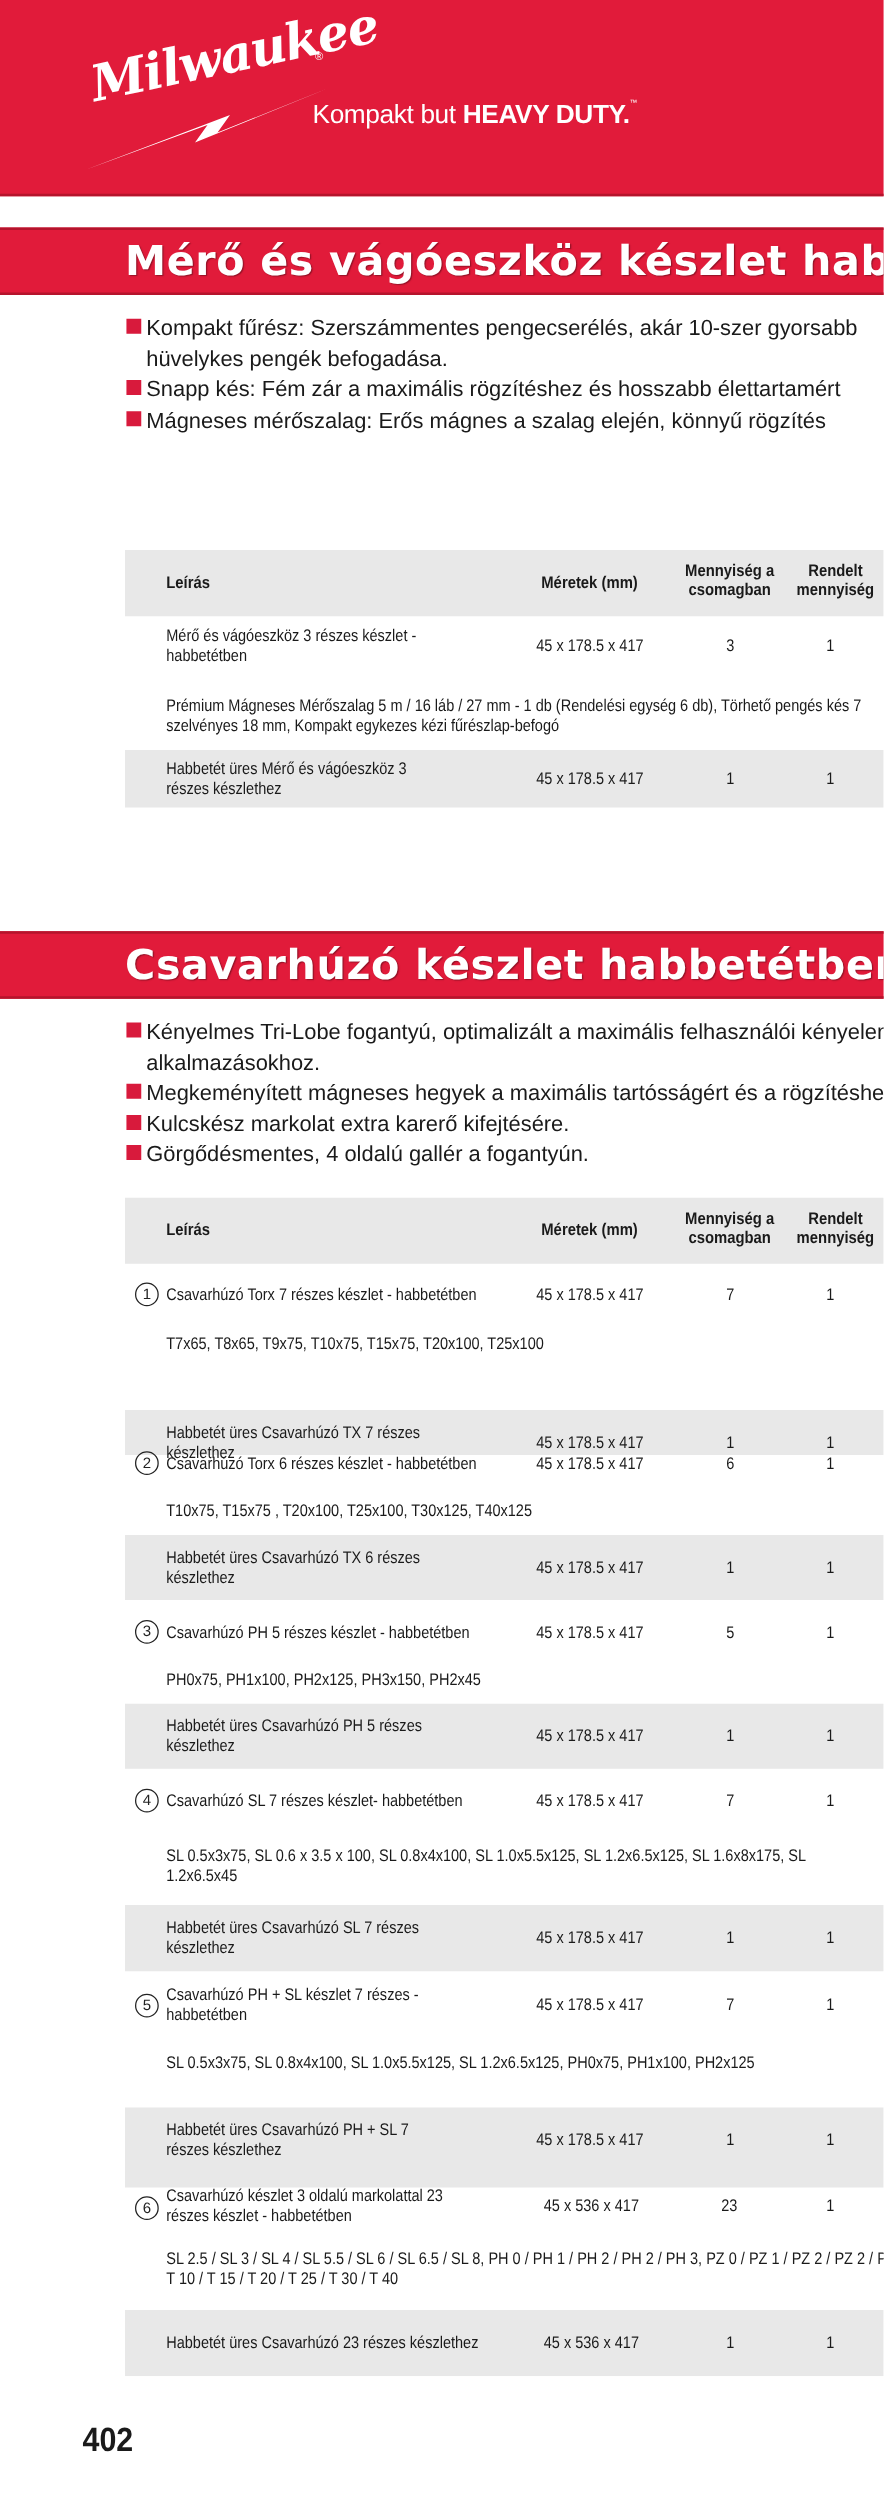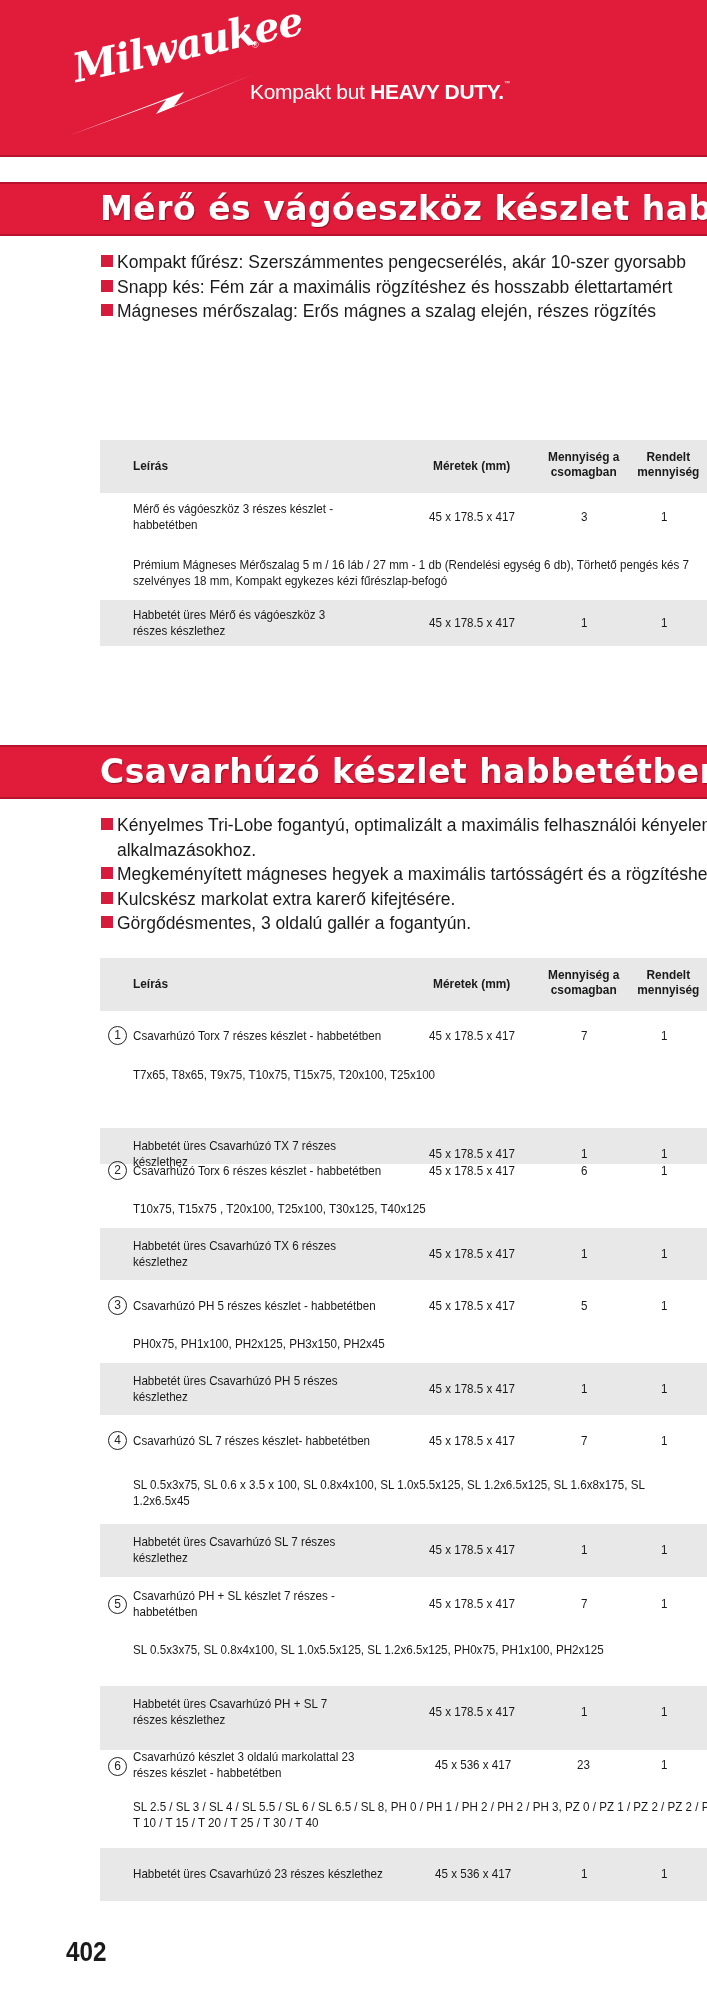--- a/index.html
+++ b/index.html
@@ -96,22 +96,23 @@
     <span>Kompakt but </span><b>HEAVY DUTY.</b><sup>™</sup>
   </div>
 </div>
 
 <div class="section-band" style="top:182px;">
   <div class="section-title">Mérő és vágóeszköz készlet habbetétben</div>
 </div>
 
 <div class="bullets" style="top:250px;">
   <div class="bullet"><span class="sq"></span><span>Kompakt fűrész: Szerszámmentes pengecserélés, akár 10-szer gyorsabb</span></div>
+  <div class="bullet"><span>hüvelykes pengék befogadása.</span></div>
   <div class="bullet"><span class="sq"></span><span>Snapp kés: Fém zár a maximális rögzítéshez és hosszabb élettartamért</span></div>
-  <div class="bullet"><span class="sq"></span><span>Mágneses mérőszalag: Erős mágnes a szalag elején, részes rögzítés</span></div>
+  <div class="bullet"><span class="sq"></span><span>Mágneses mérőszalag: Erős mágnes a szalag elején, könnyű rögzítés</span></div>
 </div>
 
 <div class="tbl" style="top:440px; height:206px;">
   <div class="row hdr">
     <div class="hcell" style="left:33px; top:18px;">Leírás</div>
     <div class="hcell" style="left:333px; top:18px;">Méretek (mm)</div>
     <div class="hcell" style="left:445px; top:9px; text-align:center; width:88px;"><span>Mennyiség a</span><br><span>csomagban</span></div>
     <div class="hcell" style="left:534px; top:9px; text-align:center; width:78px;"><span>Rendelt</span><br><span>mennyiség</span></div>
   </div>
   <div class="row" style="top:53px; height:50px;">
@@ -133,21 +134,21 @@
 
 <div class="section-band" style="top:745px;">
   <div class="section-title">Csavarhúzó készlet habbetétben</div>
 </div>
 
 <div class="bullets" style="top:813px;">
   <div class="bullet"><span class="sq"></span><span>Kényelmes Tri-Lobe fogantyú, optimalizált a maximális felhasználói kényelemhez</span></div>
   <div class="bullet"><span>alkalmazásokhoz.</span></div>
   <div class="bullet"><span class="sq"></span><span>Megkeményített mágneses hegyek a maximális tartósságért és a rögzítéshez</span></div>
   <div class="bullet"><span class="sq"></span><span>Kulcskész markolat extra karerő kifejtésére.</span></div>
-  <div class="bullet"><span class="sq"></span><span>Görgődésmentes, 3 oldalú gallér a fogantyún.</span></div>
+  <div class="bullet"><span class="sq"></span><span>Görgődésmentes, 4 oldalú gallér a fogantyún.</span></div>
 </div>
 
 <div class="tbl" style="top:958px; height:943px;">
   <div class="row hdr">
     <div class="hcell" style="left:33px; top:18px;">Leírás</div>
     <div class="hcell" style="left:333px; top:18px;">Méretek (mm)</div>
     <div class="hcell" style="left:445px; top:9px; text-align:center; width:88px;"><span>Mennyiség a</span><br><span>csomagban</span></div>
     <div class="hcell" style="left:534px; top:9px; text-align:center; width:78px;"><span>Rendelt</span><br><span>mennyiség</span></div>
   </div>
 

